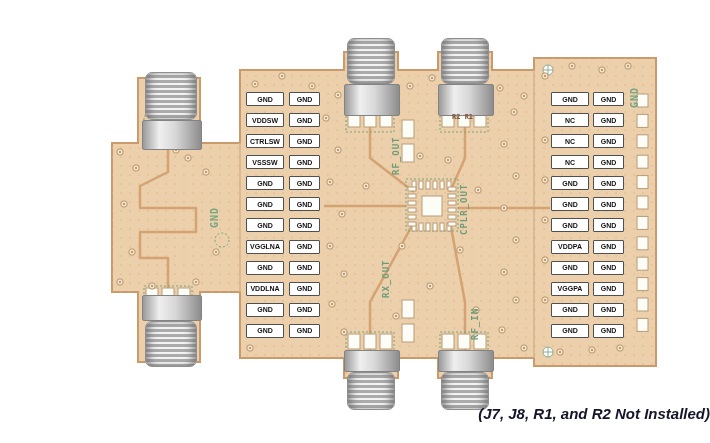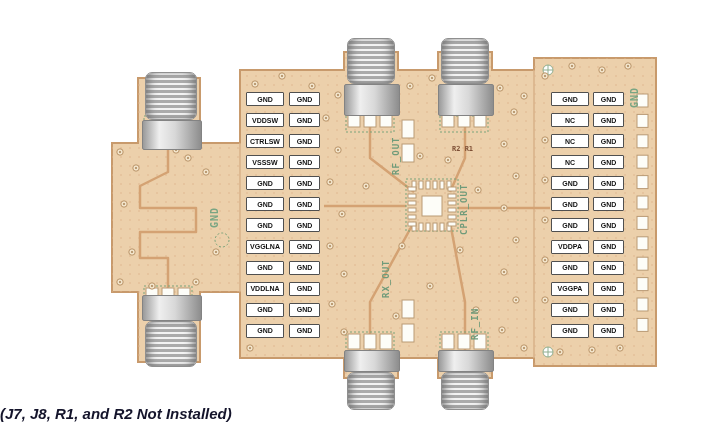--- a/index.html
+++ b/index.html
@@ -21,21 +21,21 @@
     box-sizing:border-box;display:flex;align-items:center;justify-content:center;
     font:bold 7px "Liberation Sans",sans-serif;color:#101010;letter-spacing:0;}
 
   
   .silk{position:absolute;z-index:4;font:bold 9px "DejaVu Sans Mono",monospace;
     color:#6f9b7a;letter-spacing:1px;white-space:nowrap;transform-origin:0 0;}
   .silk.vert{transform:rotate(-90deg);}
   .silk.gnd{font-size:10px;color:#79a583;}
   .silk.ref{font:bold 7px "DejaVu Sans Mono",monospace;color:#7d4f35;letter-spacing:0;}
 
-  #caption{position:absolute;left:0;top:405px;width:100%;text-align:left;z-index:5;
+  #caption{position:absolute;left:0;top:405px;width:100%;text-align:right;z-index:5;
     font:bold italic 15px "Liberation Sans",sans-serif;color:#14142b;}
 </style>
 </head>
 <body>
 
 <div id="canvas">
 
   <svg id="board-svg" width="710" height="443">
     <defs>
       <pattern id="dots" width="9" height="9" patternUnits="userSpaceOnUse">
@@ -350,18 +350,18 @@
       <div class="pin-label">GND</div>
       <div class="pin-label">GND</div>
       <div class="pin-label">GND</div>
       <div class="pin-label">GND</div>
     </div>
 
   <div class="silk vert" style="left:391px;top:175px;">RF_OUT</div>
   <div class="silk vert" style="left:459px;top:235px;">CPLR_OUT</div>
   <div class="silk vert" style="left:381px;top:298px;">RX_OUT</div>
   <div class="silk vert" style="left:470px;top:340px;">RF_IN</div>
-  <div class="silk ref" style="left:452px;top:113px;margin-top:32px;">R2 R1</div>
+  <div class="silk ref" style="left:452px;top:113px;">R2 R1</div>
   <div class="silk vert gnd" style="left:209px;top:228px;">GND</div>
   <div class="silk vert gnd" style="left:629px;top:108px;">GND</div>
 
   <div id="caption">(J7, J8, R1, and R2 Not Installed)</div>
 </div>
 
 </body></html>

